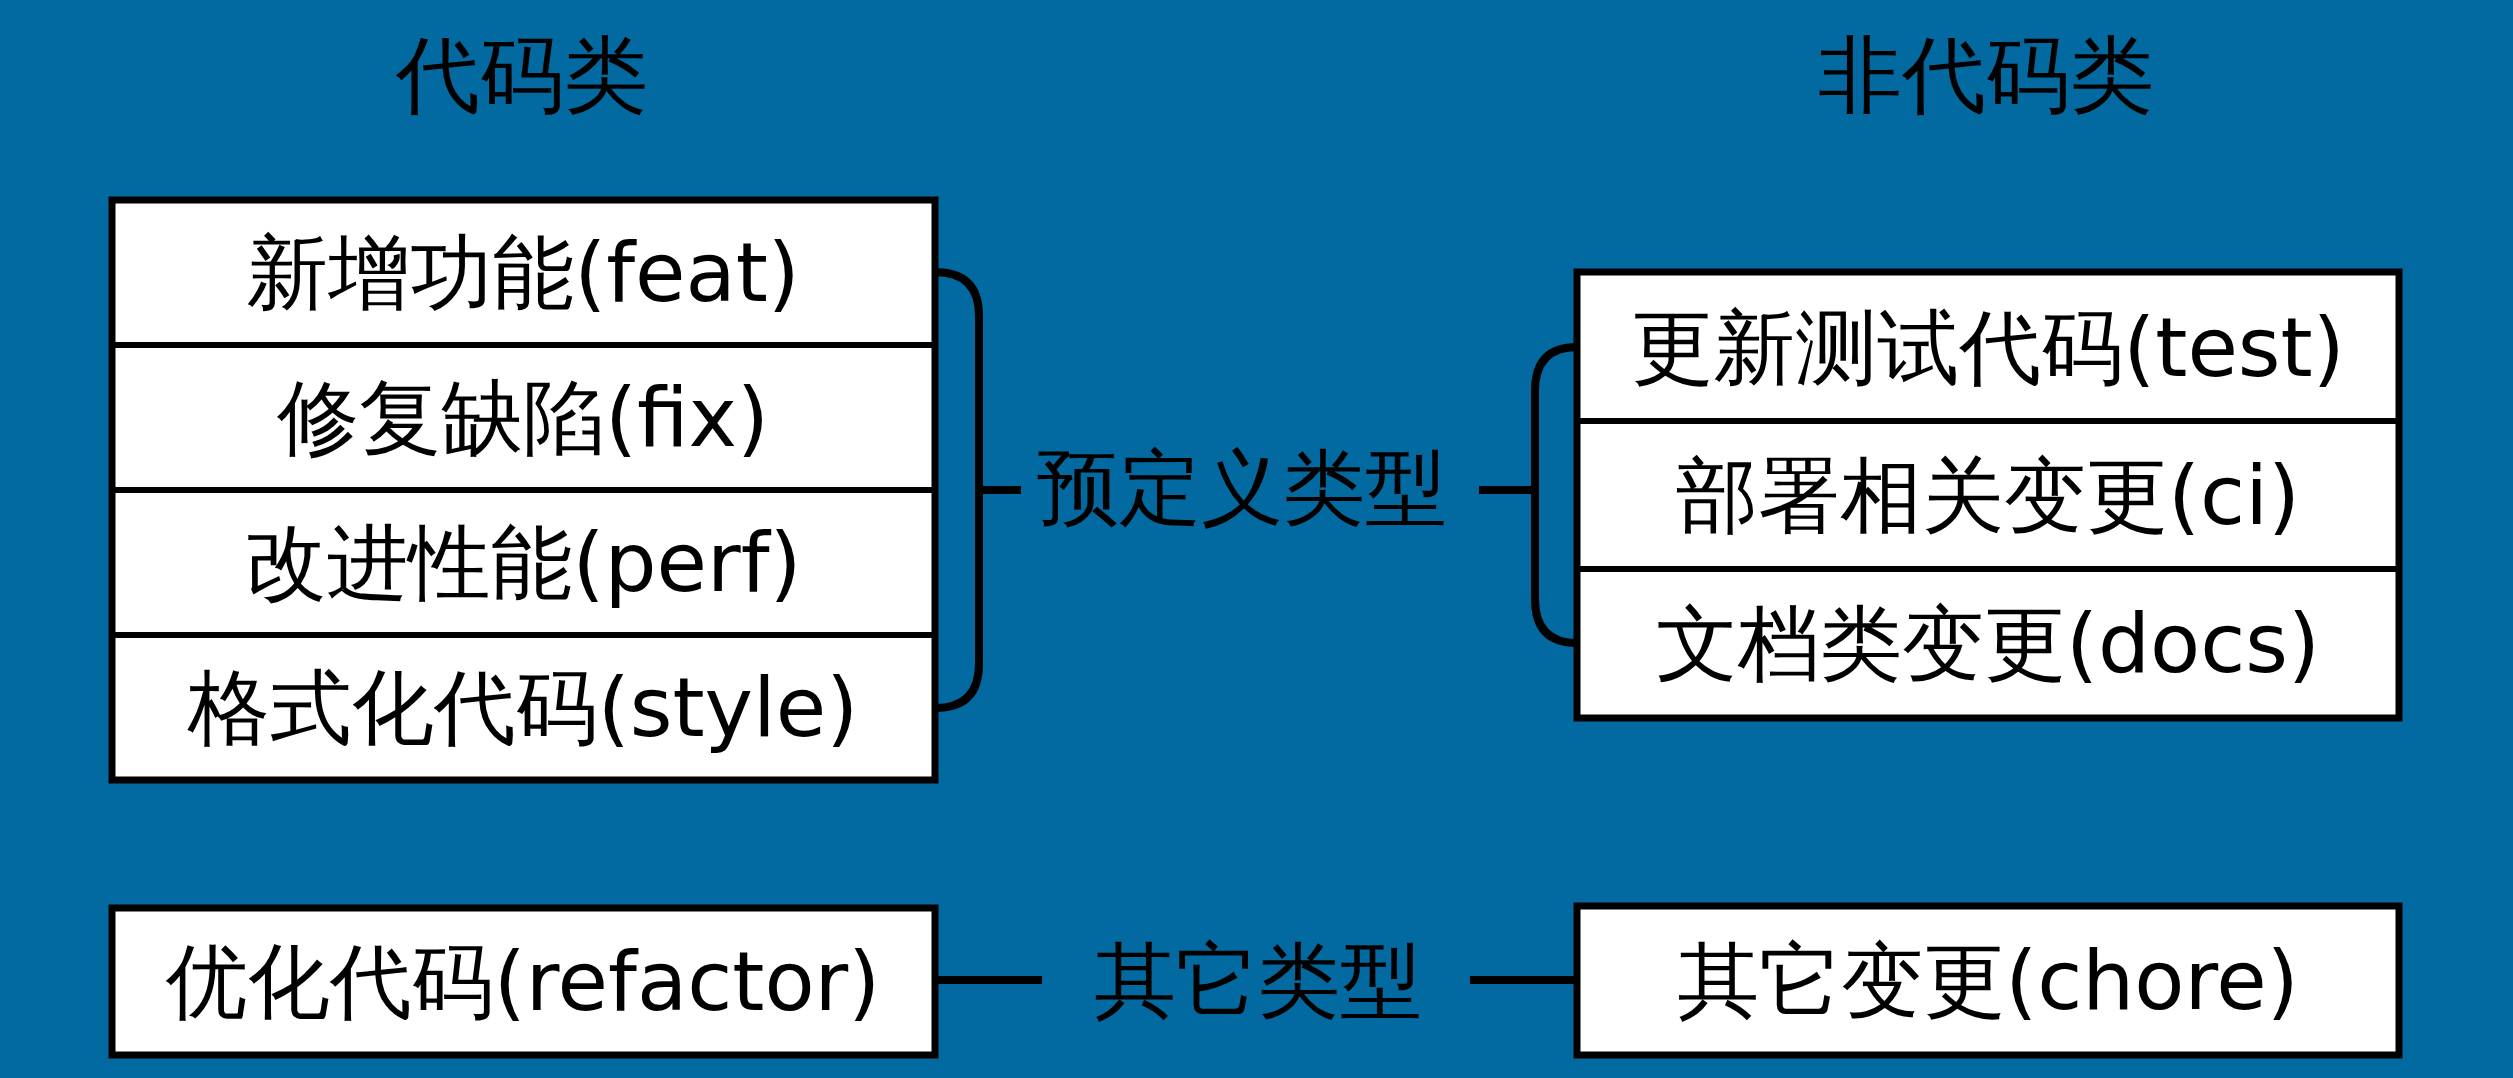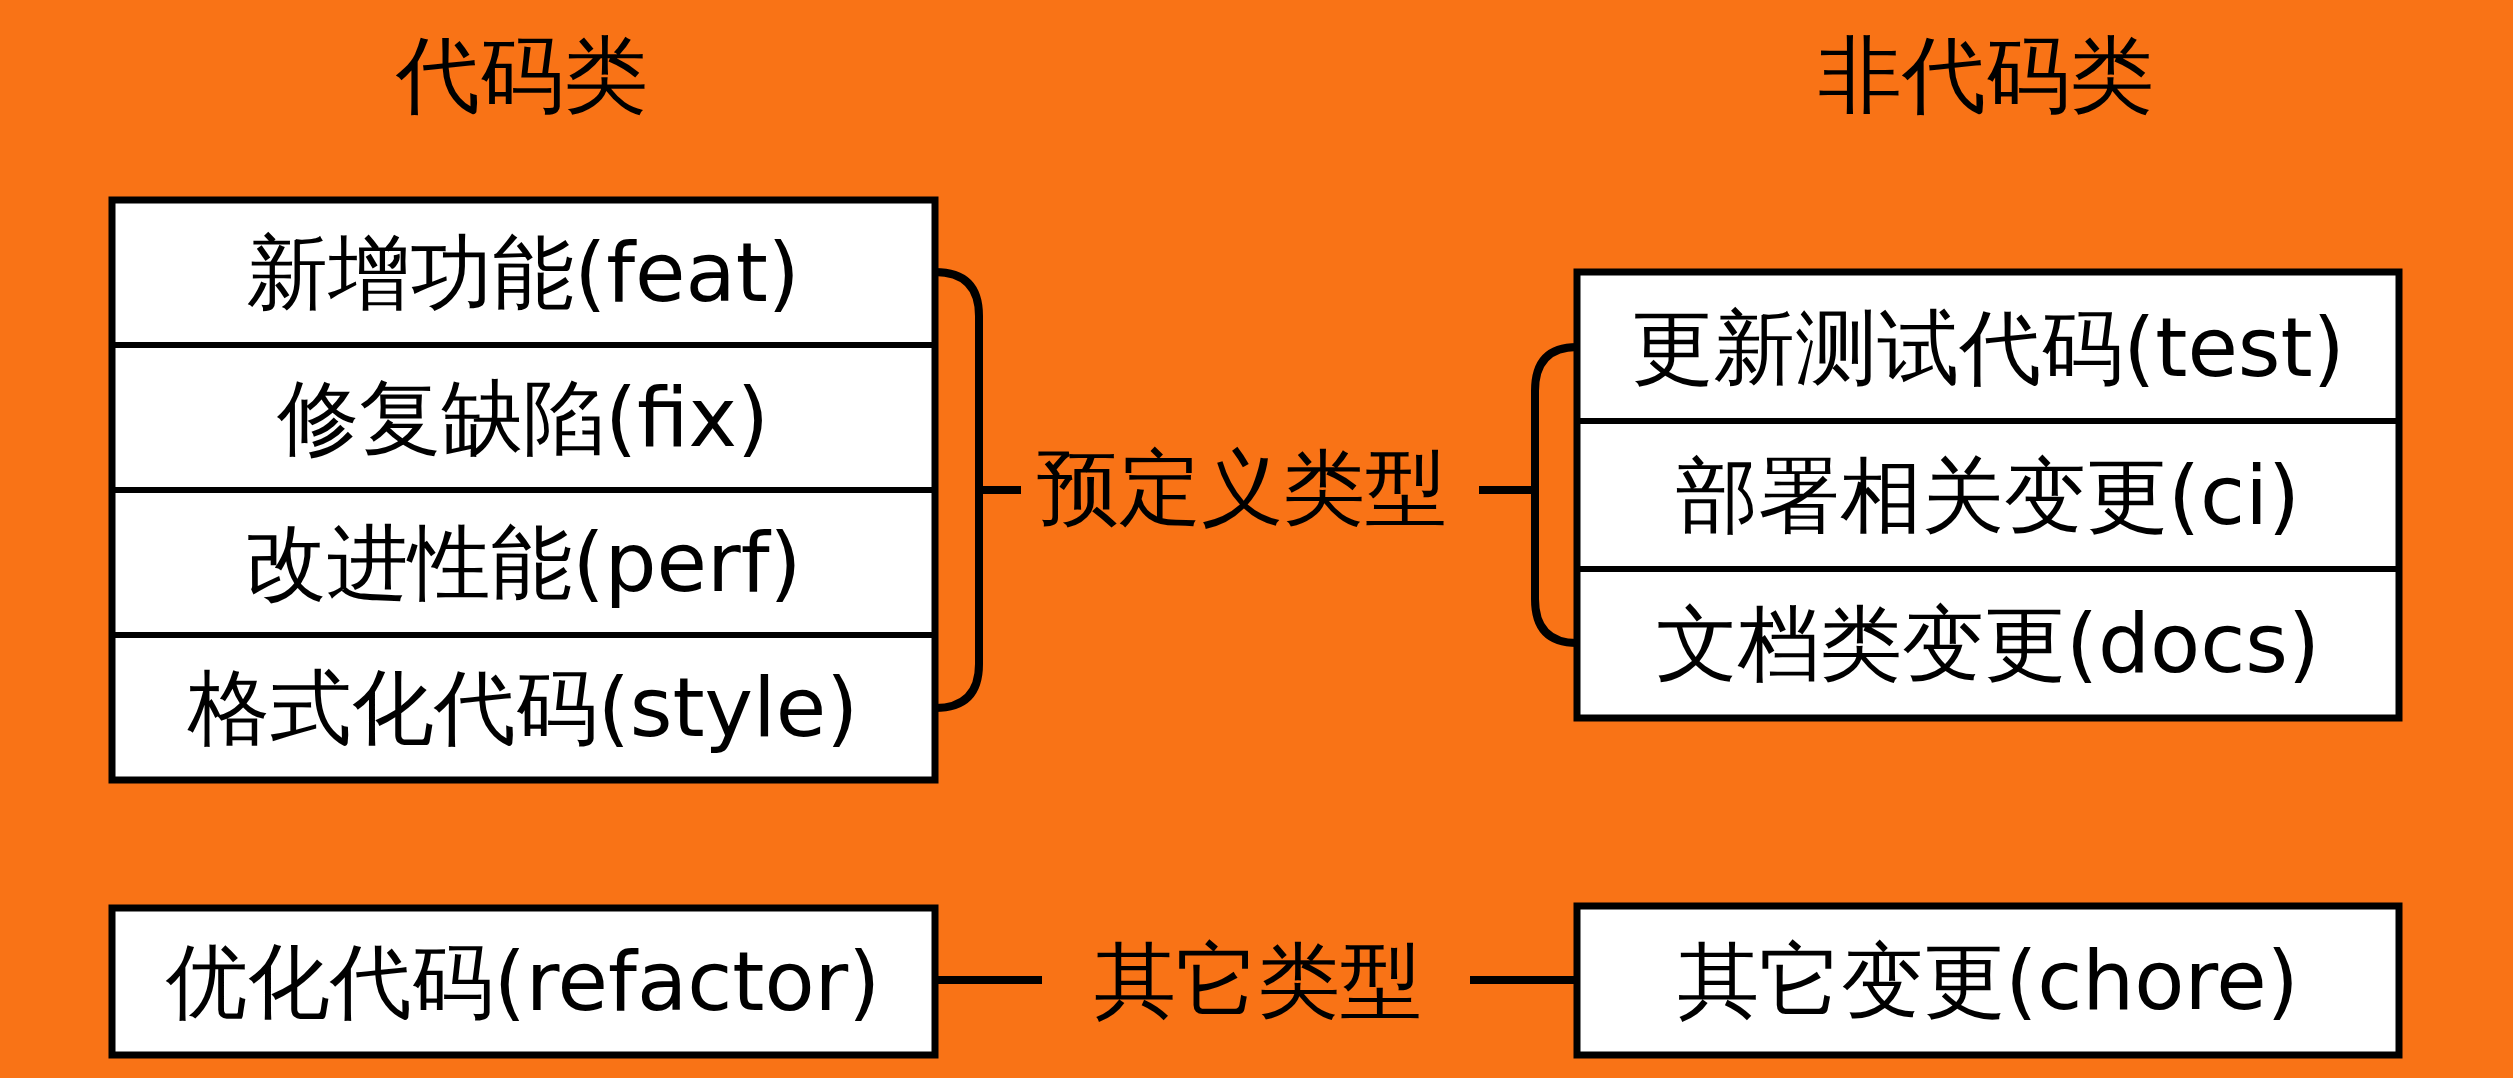--- a/index.html
+++ b/index.html
@@ -4,21 +4,21 @@
 <style>
   html, body {
     margin: 0;
     padding: 0;
     background: #ffffff;
   }
   #stage {
     position: relative;
     width: 2513px;
     height: 1078px;
-    background: #f97316;
+    background: #0369a1;
     overflow: hidden;
   }
   svg {
     display: block;
   }
   text {
     font-family: "DejaVu Sans", "Liberation Sans", sans-serif;
     fill: #000000;
     font-size: 82px;
   }

